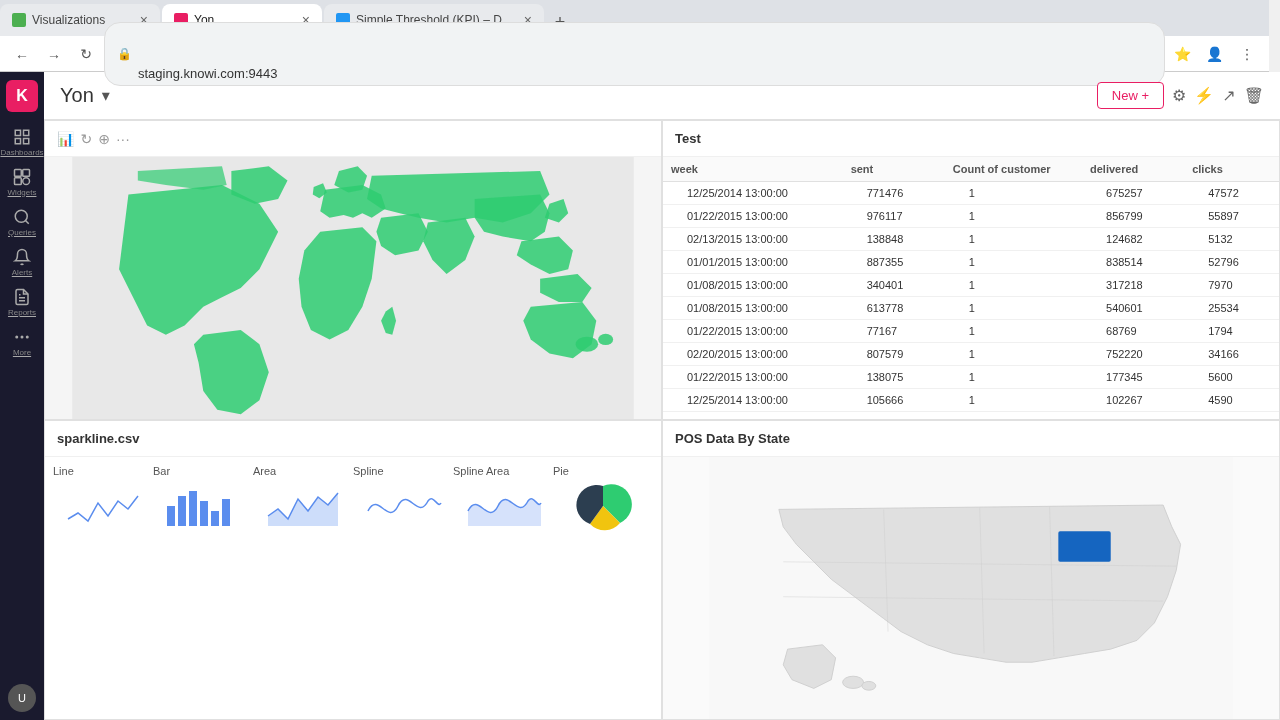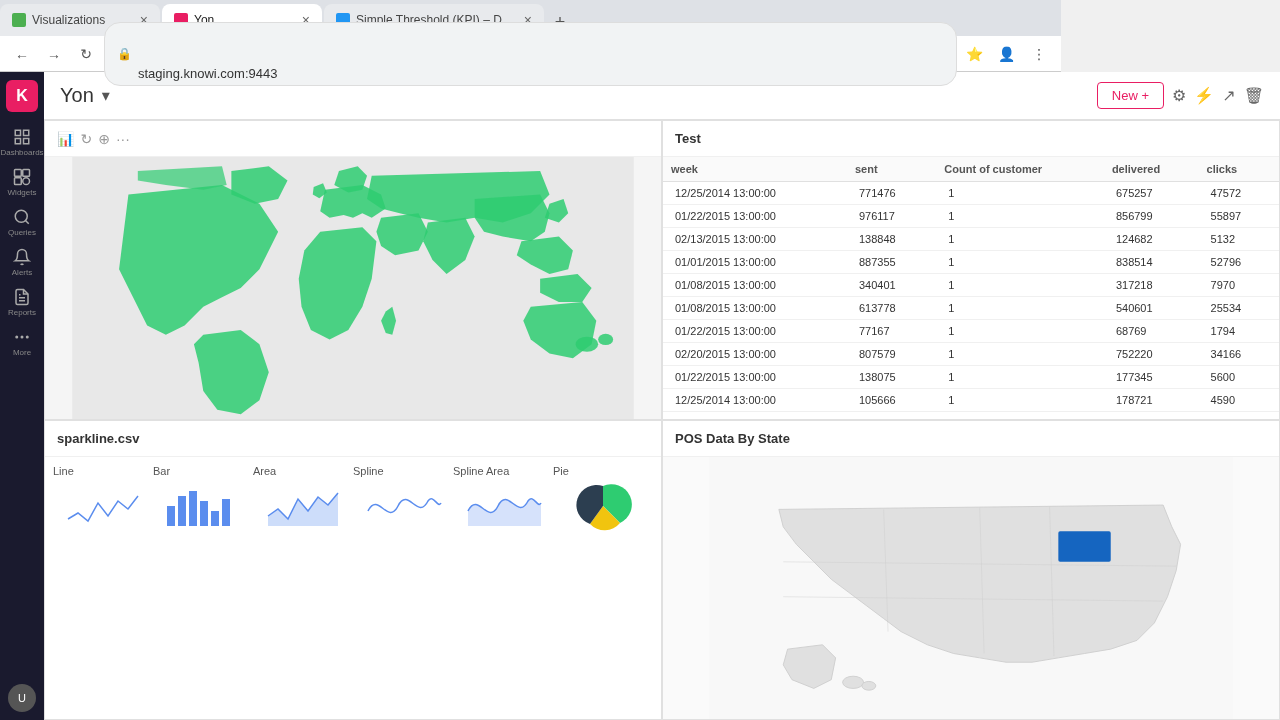--- a/index.html
+++ b/index.html
@@ -1,21 +1,21 @@
 <!DOCTYPE html>
 <html><head>
   <meta charset="utf-8">
   <style>
     * { box-sizing: border-box; margin: 0; padding: 0; }
     body { font-family: 'Segoe UI', Arial, sans-serif; font-size: 12px; background: #f0f0f0; overflow: hidden; }
 
     
     .browser-chrome {
       background: #dee1e6;
-      width: 1061px;
+      width: 1269px;
     }
     .tab-bar {
       display: flex;
       align-items: flex-end;
       background: #dee1e6;
       padding: 4px 0 0 0;
       height: 36px;
     }
     .tab {
       display: flex;
@@ -103,20 +103,21 @@
       height: 36px;
       display: flex;
       flex-direction: column;
       align-items: center;
       justify-content: center;
       color: #aaa;
       cursor: pointer;
       border-radius: 4px;
       font-size: 10px;
       gap: 2px;
+      text-decoration: underline;
     }
     .sidebar-item svg { width: 18px; height: 18px; }
     .sidebar-item-label { font-size: 8px; color: #888; }
     .sidebar-spacer { flex: 1; }
     .sidebar-avatar {
       width: 28px; height: 28px;
       background: #555;
       border-radius: 50%;
       display: flex; align-items: center; justify-content: center;
       color: #fff; font-size: 11px;
@@ -225,21 +226,21 @@
       font-weight: 600;
       white-space: nowrap;
       position: sticky;
       top: 0;
       margin-left: 30px;
     }
     table tbody tr {
       border-bottom: 1px solid #f0f0f0;
     }
     table tbody td {
-      padding: 5px 12px;
+      padding: 5px 24px;
       color: #333;
       white-space: nowrap;
     }
 
     
     .sparkline-panel { }
     .sparkline-content {
       flex: 1;
       display: flex;
       flex-direction: row;
@@ -525,21 +526,21 @@
                   <td>01/22/2015 13:00:00</td>
                   <td>138075</td>
                   <td>1</td>
                   <td>177345</td>
                   <td>5600</td>
                 </tr>
                 <tr>
                   <td>12/25/2014 13:00:00</td>
                   <td>105666</td>
                   <td>1</td>
-                  <td>178721</td>
+                  <td>102267</td>
                   <td>4590</td>
                 </tr>
                 <tr>
                   <td>12/11/2014 13:00:00</td>
                   <td>428929</td>
                   <td>1</td>
                   <td>394123</td>
                   <td>16148</td>
                 </tr>
               </tbody>

